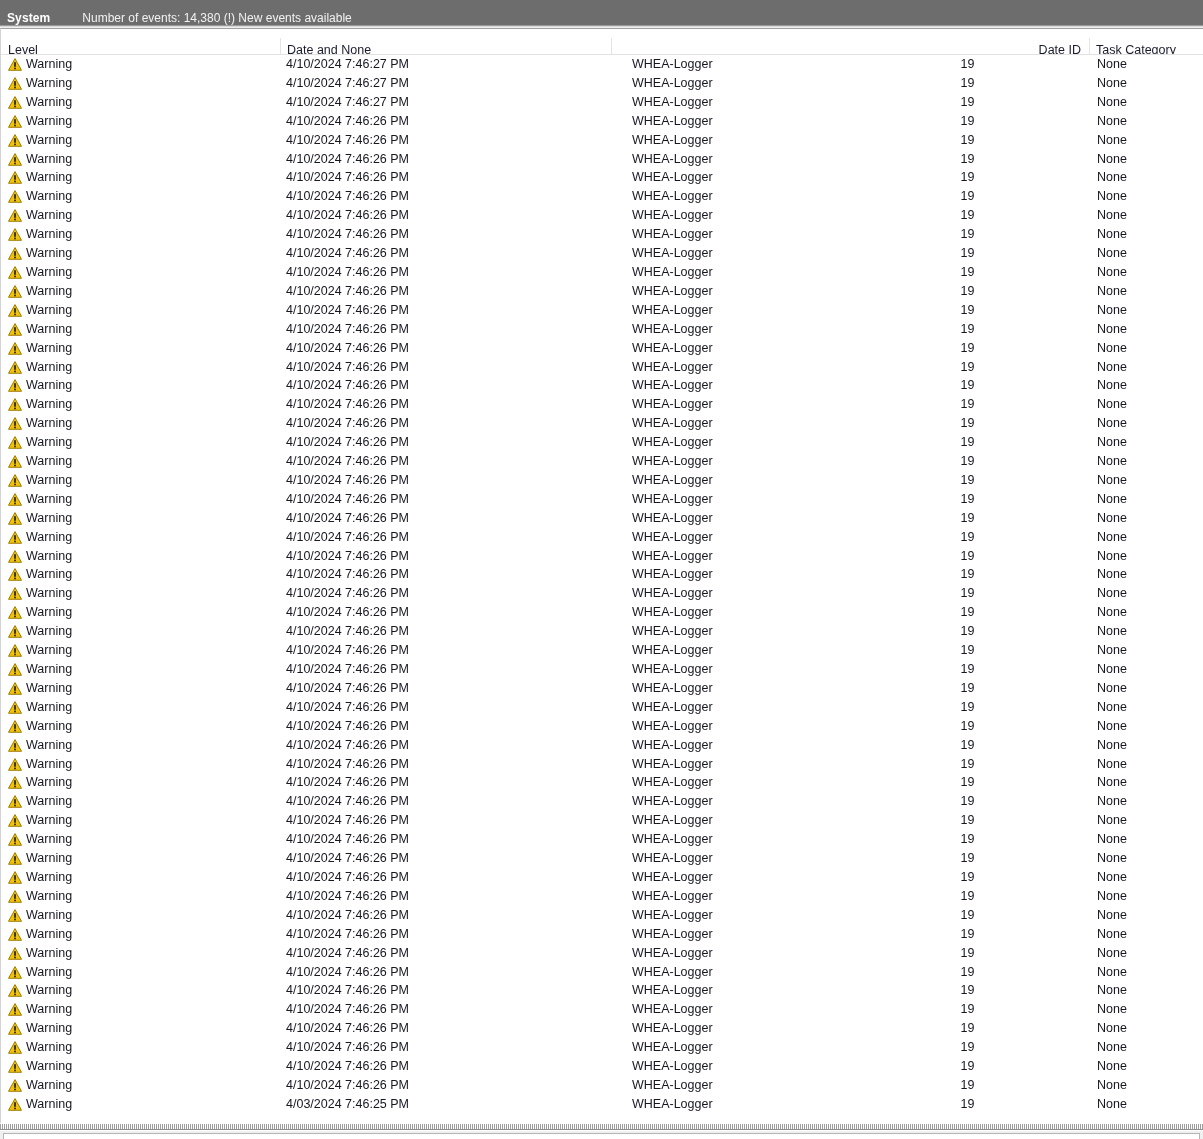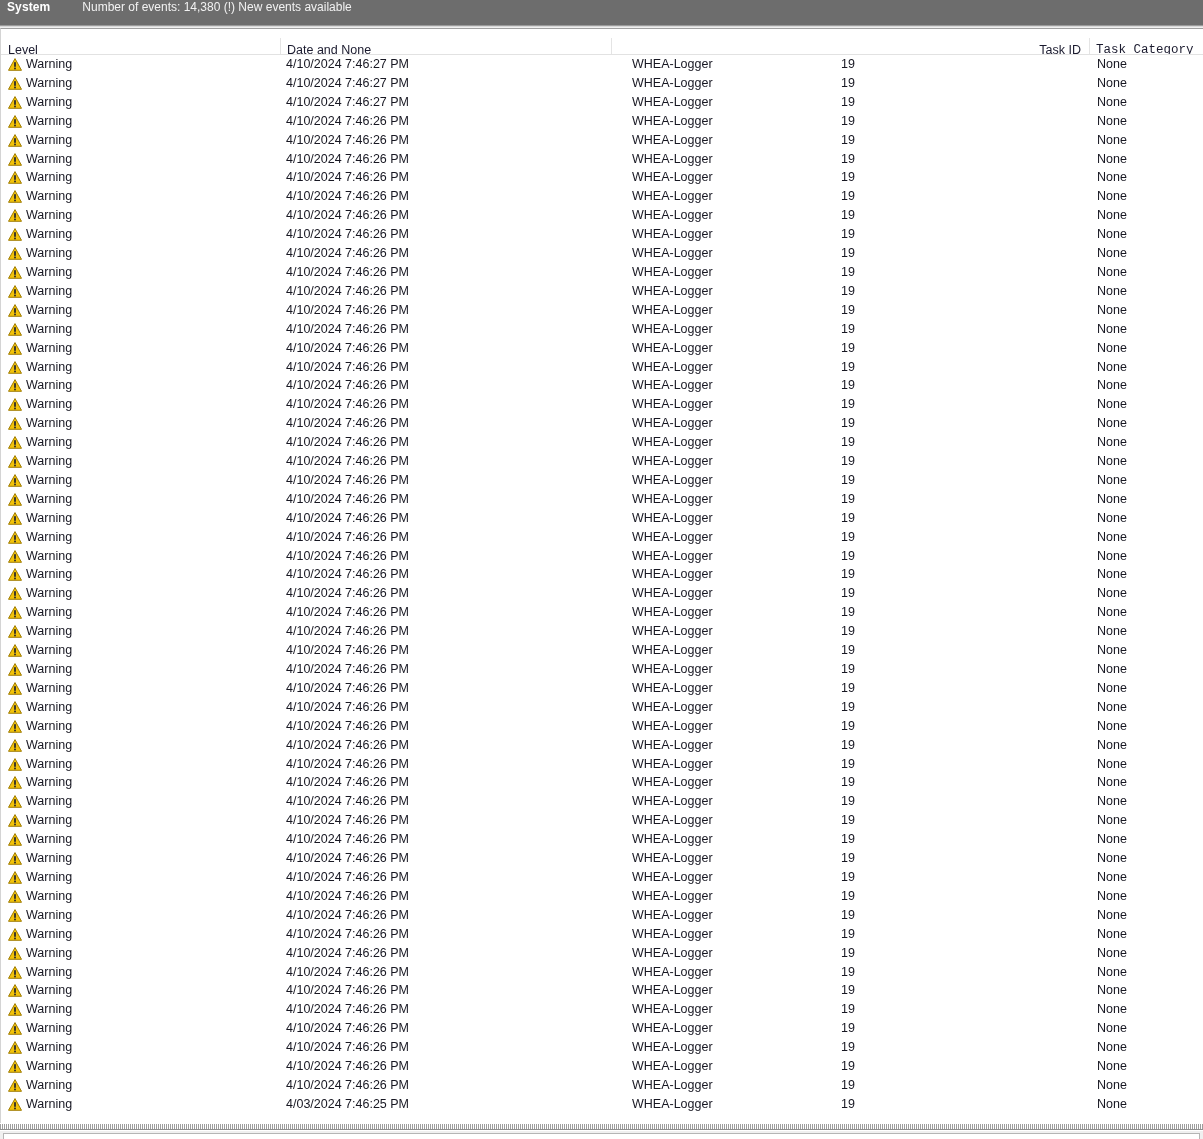--- a/index.html
+++ b/index.html
@@ -20,21 +20,21 @@
     overflow: hidden;
   }
 
   
   .topbar {
     position: absolute;
     left: 0; top: 0;
     width: 1203px; height: 25px;
     background: #6d6d6d;
     display: flex;
-    align-items: flex-start;
+    align-items: flex-end;
     color: #ffffff;
     font-size: 12px;
     white-space: nowrap;
     overflow: hidden;
   }
   .topbar .log-name {
     font-weight: bold;
     padding-left: 7px;
     letter-spacing: .1px;
     color: #ffffff;
@@ -106,21 +106,21 @@
     line-height: 18.92px;
     font-size: 12.5px;
     color: #171722;
     white-space: nowrap;
     overflow: hidden;
   }
 
   .c-level  { left: 7px;   width: 266px; padding-left: 18px; }
   .c-date   { left: 285px; width: 320px; }
   .c-source { left: 631px; width: 228px; }
-  .c-eid    { left: 840px; width: 221px; text-align: left; padding-right: 8px; }
+  .c-eid    { left: 860px; width: 221px; text-align: center; padding-right: 8px; }
   .c-task   { left: 1096px; width: 100px; }
 
   
   .warn-icon {
     position: absolute;
     left: 7px;
     top: 3px;
     width: 14px;
     height: 13px;
     line-height: 0;
@@ -164,22 +164,22 @@
     <span class="log-name">System</span>
     <span class="events-info">Number of events: 14,380 (!) New events available</span>
   </div>
   <div class="topbar-shadow"></div>
 
   <div class="listview">
     <div class="header-row">
         <div class="hcell" style="left: 1px; width: 279px;">Level</div>
         <div class="hcell" style="left: 280px; width: 331px;">Date and None</div>
         <div class="hcell" style="left: 611px; width: 240px; margin-top: 28px;">Source</div>
-        <div class="hcell align-right" style="left: 851px; width: 238px;">Task ID</div>
-        <div class="hcell no-div" style="left: 1089px; width: 114px; font-family: Liberation Mono, monospace;">Task Category</div>
+        <div class="hcell align-right" style="left: 851px; width: 238px;">Date ID</div>
+        <div class="hcell no-div" style="left: 1089px; width: 114px;">Task Category</div>
       </div>
     <div class="rows-clip">
         <div class="row">
           <span class="warn-icon">
             <svg width="14" height="13" viewBox="0 0 14 13">
               <path d="M7 0.6 L13.5 12.3 L0.5 12.3 Z" fill="#f2c209" stroke="#a07e06" stroke-width="1" stroke-linejoin="round"></path>
               <rect x="6.1" y="4.2" width="1.8" height="4.6" fill="#2b2b2b"></rect>
               <rect x="6.1" y="9.6" width="1.8" height="1.7" fill="#2b2b2b"></rect>
             </svg>
           </span>

